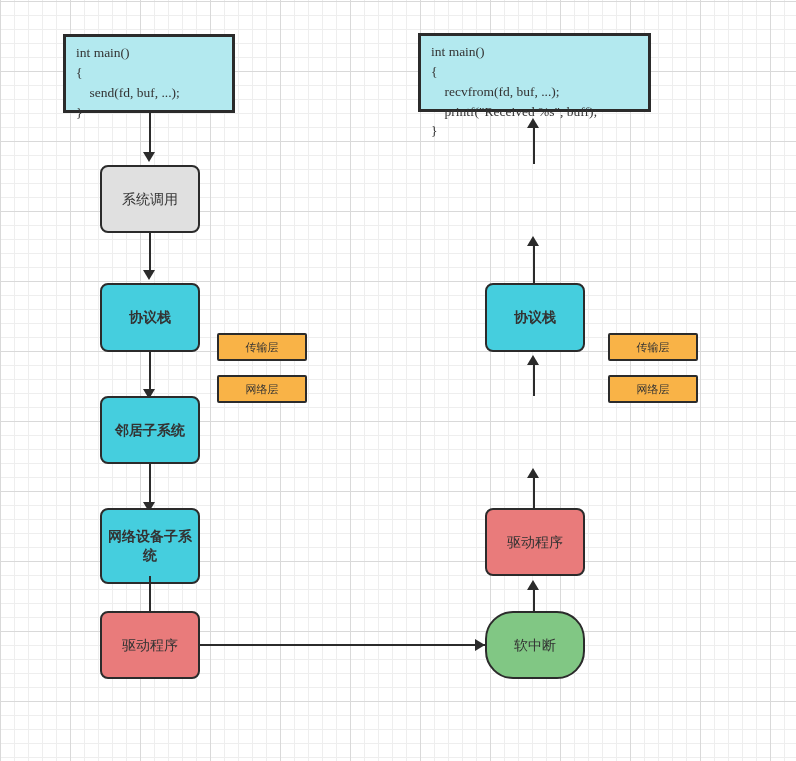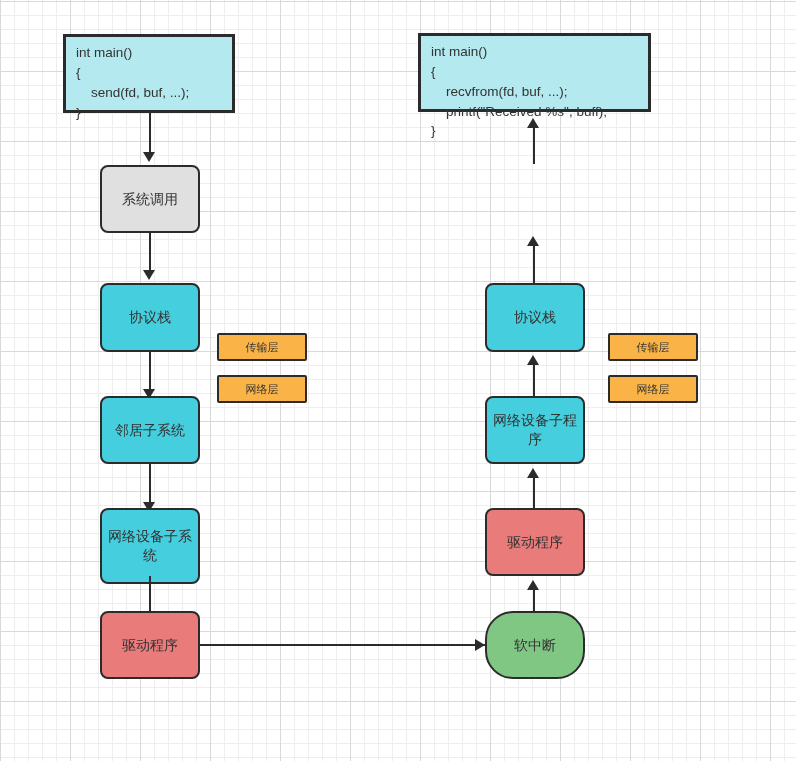--- a/index.html
+++ b/index.html
@@ -51,22 +51,22 @@
     overflow: visible;
   }
 
   .node.tag {
     border-radius: 2px;
     border-width: 2px;
     font-size: 11px;
     padding: 0;
   }
 
-  .fill-cyan-light { background: #b3e9ef; }
-  .fill-cyan       { background: #45cede; }
+  .fill-cyan-light { background: #b3e9ef; font-family: Liberation Serif, serif; }
+  .fill-cyan       { background: #45cede; font-weight: bold; }
   .fill-grey       { background: #e0e0e0; }
   .fill-red        { background: #e97b7b; text-align: right; }
   .fill-green      { background: #81c784; }
   .fill-orange     { background: #f9b347; }
 
   .edge {
     position: absolute;
     background: #2b2b2b;
   }
   .edge.v { width: 2px; }
@@ -146,21 +146,20 @@
 
 
   <div class="edge v" style="left:533px; top:246px; height:37px;"></div>
   <div class="arrowhead up" style="left:527px; top:236px;"></div>
 
   <div class="node fill-cyan" style="left:485px; top:283px; width:100px; height:69px;">协议栈</div>
 
   <div class="edge v" style="left:533px; top:365px; height:31px;"></div>
   <div class="arrowhead up" style="left:527px; top:355px;"></div>
 
-  <div class="node fill-cyan" style="left:485px; top:396px; width:100px; height:68px;">网络设备子程序</div>
 
   <div class="edge v" style="left:533px; top:478px; height:30px;"></div>
   <div class="arrowhead up" style="left:527px; top:468px;"></div>
 
   <div class="node fill-red" style="left:485px; top:508px; width:100px; height:68px;">驱动程序</div>
 
   <div class="edge v" style="left:533px; top:590px; height:21px;"></div>
   <div class="arrowhead up" style="left:527px; top:580px;"></div>
 
   <div class="node fill-green" style="left:485px; top:611px; width:100px; height:68px;border-radius:28px;">软中断</div>

